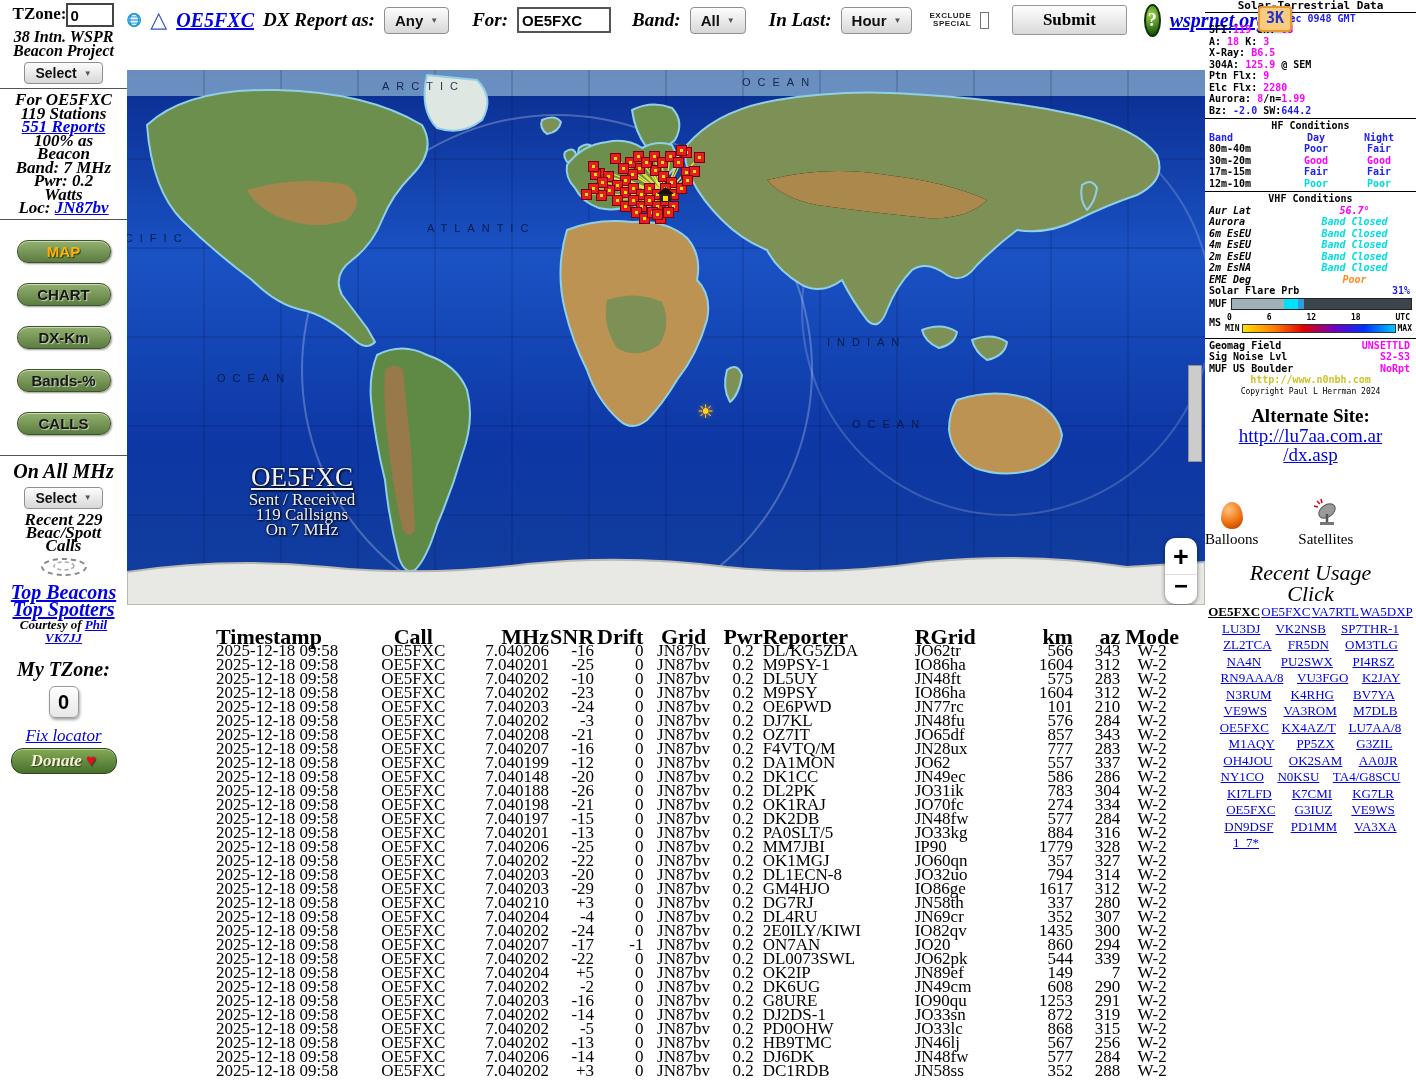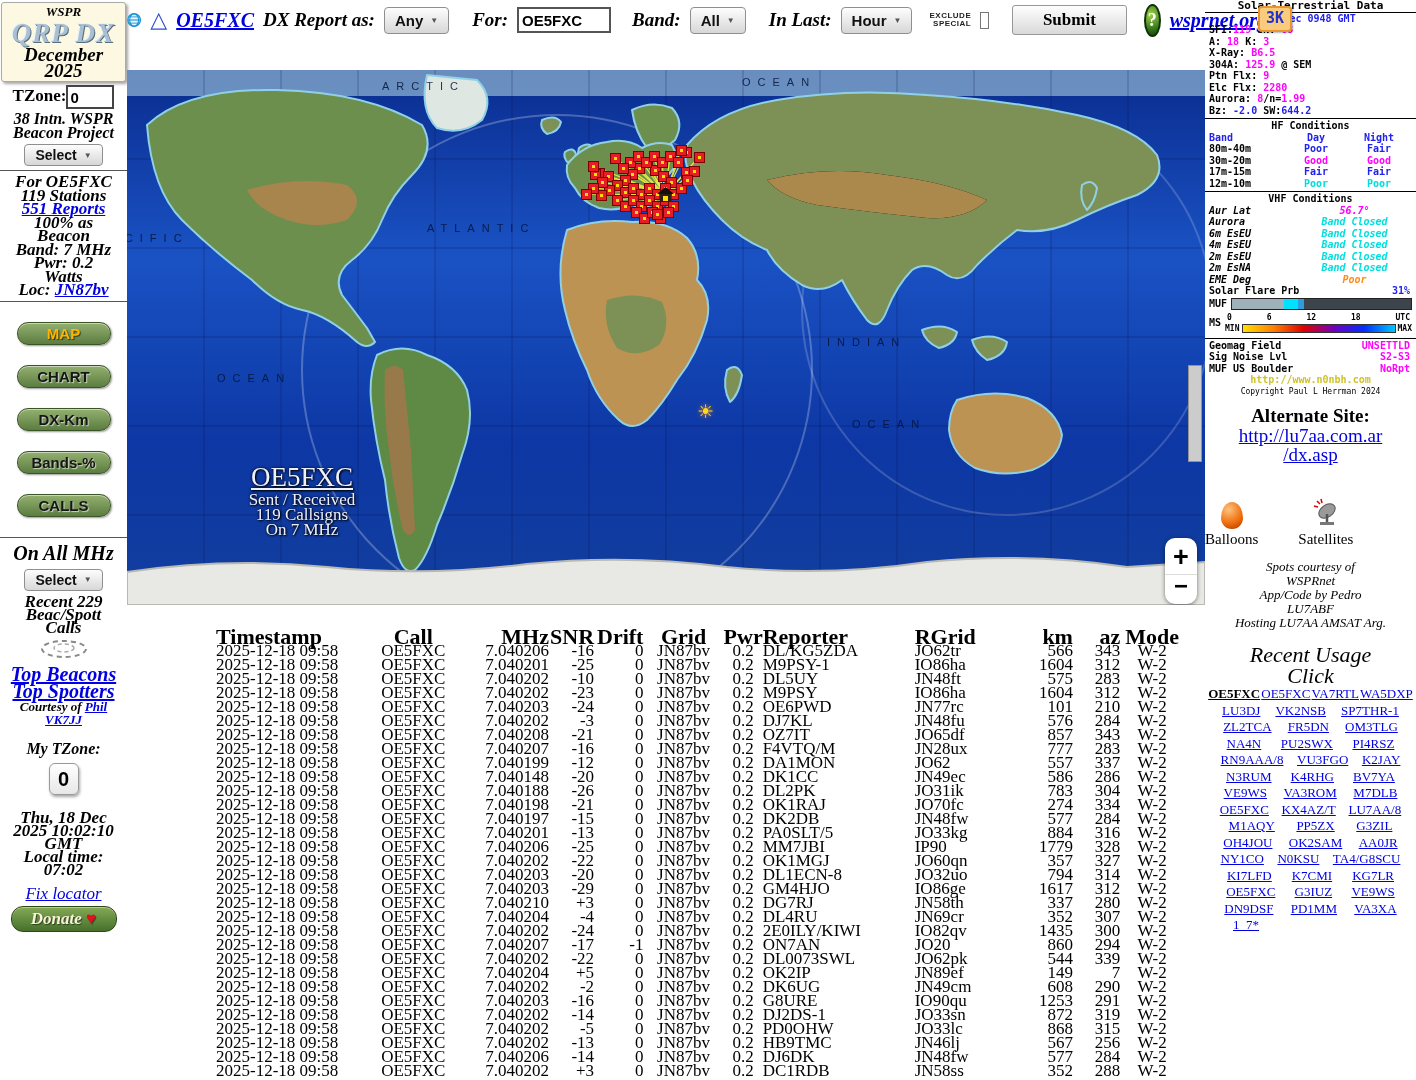--- a/index.html
+++ b/index.html
@@ -30,21 +30,21 @@
   .pill{width:92px;margin:20px auto;height:21px;border-radius:11px;
         background:linear-gradient(#93b06f,#5c7d41);border:1px solid #3c5528;
         box-shadow:inset 0 1px 0 rgba(255,255,255,.5),1px 1px 2px rgba(0,0,0,.4);
         font:bold 15px "Liberation Sans",sans-serif;color:#161616;line-height:21px;cursor:pointer;
         text-shadow:1px 1px 1px rgba(255,255,255,.65);}
   .pill-active{color:#ffb400;text-shadow:1px 1px 1px rgba(0,0,0,.6);}
   .h-onall{font-size:20px;font-weight:bold;font-style:italic;margin-top:0;}
   .recent{font-size:17px;font-weight:bold;font-style:italic;line-height:13px;}
   .bigl{font-size:20px;font-weight:bold;font-style:italic;line-height:17px;}
   .court{font-size:13px;font-weight:bold;font-style:italic;line-height:13px;}
-  .mytz{font-size:16px;font-weight:bold;font-style:italic;margin-top:14px;}
+  .mytz{font-size:20px;font-weight:bold;font-style:italic;margin-top:14px;}
   #tz-btn{display:inline-block;width:28px;height:30px;background:linear-gradient(#fff,#e7e7e7);
           border:1px solid #999;border-radius:6px;box-shadow:1px 2px 3px rgba(0,0,0,.35);
           font:bold 20px "Liberation Sans",sans-serif;line-height:30px;margin-top:5px;cursor:pointer;}
   .dt{font-size:17px;font-weight:bold;font-style:italic;line-height:13px;}
   #fix-loc{display:block;font-size:17px;font-style:italic;margin-top:8px;}
   #donate{width:104px;height:24px;margin:2px auto;border-radius:12px;
           background:linear-gradient(#84aa55,#47702c);border:1px solid #2c481a;
           box-shadow:inset 0 1px 0 rgba(255,255,255,.4);color:#f7f2d8;
           font:bold italic 17px "Liberation Serif",serif;line-height:23px;cursor:pointer;
           text-shadow:1px 1px 1px rgba(0,0,0,.5);}
@@ -164,26 +164,20 @@
   .c9{width:64px;text-align:right;}
   .c10{width:46px;text-align:right;}
   .c11{width:62px;text-align:center;}
 </style>
 </head>
 <body>
 
 <div id="app">
 
   <div id="left-sidebar">
-    <div id="logo-box">
-      <div class="logo-wspr">WSPR</div>
-      <div class="logo-qrpdx">QRP DX</div>
-      <div class="logo-month">December</div>
-      <div class="logo-year">2025</div>
-    </div>
     <div class="tz-row">
       <span>TZone:</span><input class="tz-input" value="0" style="">
     </div>
     <div class="proj">
       <div>38 Intn. WSPR</div>
       <div>Beacon Project</div>
     </div>
     <div class="side-sel">
       <div class="sel">
         <span>Select</span>
@@ -229,27 +223,20 @@
     </svg>
     <div class="bigl"><a class="lnk">Top Beacons</a></div>
     <div class="bigl"><a class="lnk">Top Spotters</a></div>
     <div class="court">
       <span>Courtesy of</span>
       <a class="lnk">Phil</a>
       <div><a class="lnk">VK7JJ</a></div>
     </div>
     <div class="mytz">My TZone:</div>
     <div id="tz-btn">0</div>
-    <div class="dt" style="margin-top:16px;">
-      <div>Thu, 18 Dec</div>
-      <div>2025 10:02:10</div>
-      <div>GMT</div>
-      <div>Local time:</div>
-      <div>07:02</div>
-    </div>
     <a class="lnk" id="fix-loc">Fix locator</a>
     <div id="donate">
       <span>Donate</span>
       <span class="hrt">♥</span>
     </div>
   </div>
 
   <div id="topbar">
     <svg width="32" height="32" viewBox="0 0 32 32">
       <circle cx="16" cy="16" r="14" fill="#eaf6fd" stroke="#1e95d4" stroke-width="3"></circle>
@@ -621,27 +608,20 @@
             <line x1="6" y1="4" x2="9" y2="7" stroke="#d00" stroke-width="1.5"></line>
             <line x1="3" y1="9" x2="7" y2="10" stroke="#d00" stroke-width="1.5"></line>
             <line x1="10" y1="2" x2="11" y2="6" stroke="#d00" stroke-width="1.5"></line>
             <ellipse cx="16" cy="14" rx="9" ry="6" fill="#9a9a9a" stroke="#555" transform="rotate(-35 16 14)"></ellipse>
             <line x1="16" y1="17" x2="16" y2="26" stroke="#555" stroke-width="2.5"></line>
             <rect x="9" y="25" width="14" height="3" fill="#777"></rect>
           </svg>
           <div>Satellites</div>
         </div>
       </div>
-      <div id="credits">
-        <div>Spots courtesy of</div>
-        <div>WSPRnet</div>
-        <div>App/Code by Pedro</div>
-        <div>LU7ABF</div>
-        <div>Hosting LU7AA AMSAT Arg.</div>
-      </div>
     </div>
 
     <div id="usage">
       <div class="ut">Recent Usage</div>
       <div class="ut">Click</div>
       <div id="usage-rows">
           <div class="usage-row">
             <a class="usage-link usage-current">OE5FXC</a>
             <a class="usage-link">OE5FXC</a>
             <a class="usage-link">VA7RTL</a>

